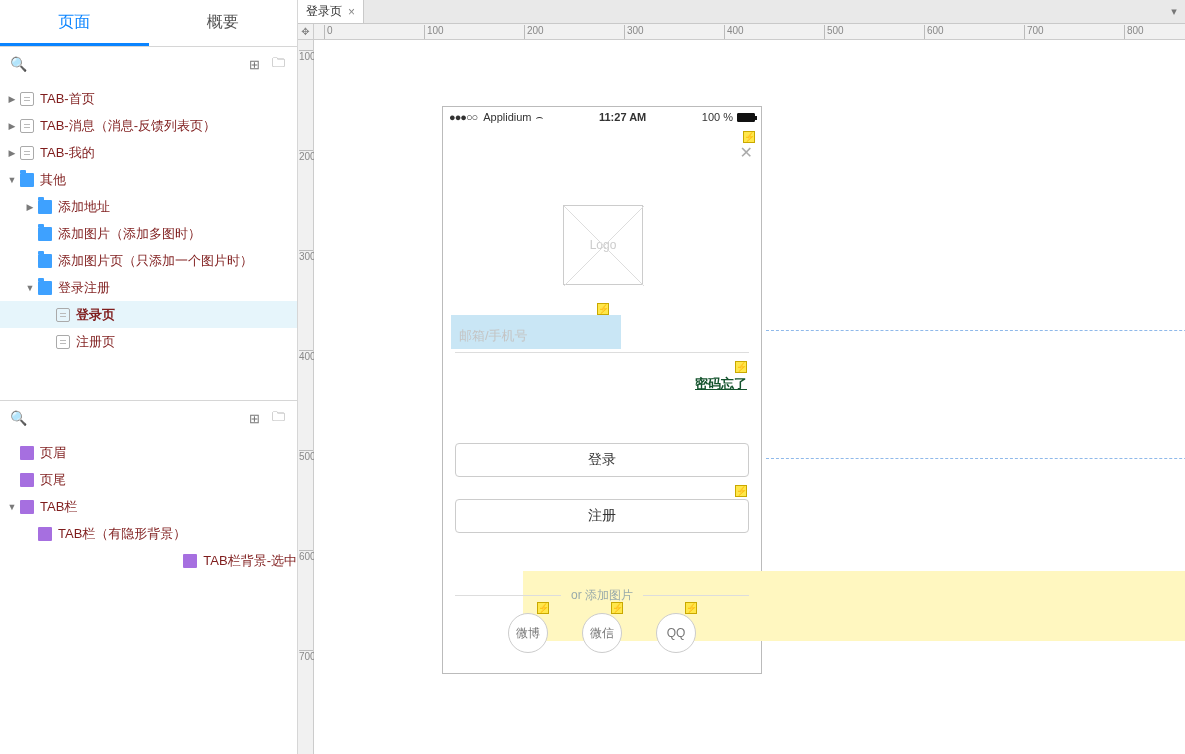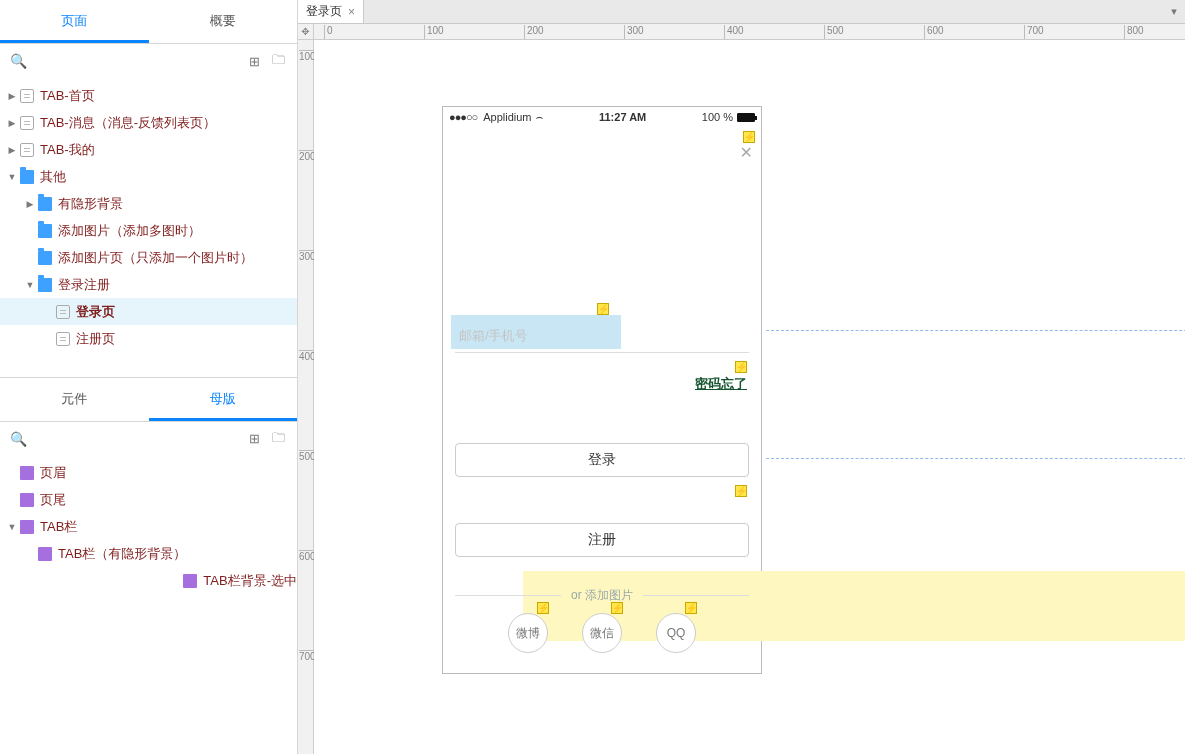--- a/index.html
+++ b/index.html
@@ -2,21 +2,21 @@
 <html><head>
 <meta charset="utf-8">
 <style>
   * { box-sizing: border-box; margin: 0; padding: 0; }
   body { font-family: "Helvetica Neue", Arial, sans-serif; font-size: 13px; color: #333; background: #fff; overflow: hidden; }
   .app { display: flex; height: 754px; width: 1185px; }
 
   
   .left-panel { width: 298px; border-right: 1px solid #d6d6d6; display: flex; flex-direction: column; }
   .tabs-row { display: flex; border-bottom: 1px solid #d6d6d6; }
-  .tabs-row .tab { flex: 1; text-align: center; padding: 12px 4px 10px; font-size: 13px; color: #555; cursor: pointer; font-family: Liberation Mono, monospace; }
+  .tabs-row .tab { flex: 1; text-align: center; padding: 12px 4px 10px; font-size: 16px; color: #555; cursor: pointer; font-family: Liberation Mono, monospace; }
   .tabs-row .tab.active { color: #0a84ff; border-bottom: 3px solid #0a84ff; }
   .search-row { display: flex; align-items: center; padding: 6px 10px; gap: 8px; }
   .search-row .mag { color: #aaa; font-size: 14px; }
   .search-row input { flex: 1; border: none; outline: none; font-size: 13px; background: transparent; }
   .search-row .ico { color: #777; font-size: 13px; cursor: pointer; padding: 0 2px; }
 
   .tree { flex: 1; overflow: auto; padding-top: 4px; }
   .tree-row { display: flex; align-items: center; height: 27px; padding-left: 6px; cursor: pointer; white-space: nowrap; }
   .tree-row.selected { background: #e6f5fb; }
   .tw { width: 12px; display: inline-flex; justify-content: center; color: #7a7a7a; font-size: 9px; }
@@ -71,21 +71,21 @@
   .input-row .ph { color: #c4c4c4; }
   .input-row.email { top: 212px; }
   .input-row.pwd { top: 258px; }
   .hiblock { position: absolute; top: 208px; left: 8px; width: 170px; height: 34px; background: #c9e6f5; z-index: 0; }
   .forgot { position: absolute; top: 268px; right: 14px; font-size: 13px; text-decoration: underline; font-weight: 600; color: #14532d; }
   .bolt.b2 { top: 196px; left: 154px; }
   .bolt.b3 { top: 254px; right: 14px; }
 
   .big-btn { position: absolute; left: 12px; right: 12px; height: 34px; border: 1px solid #ccc; border-radius: 4px; display: flex; align-items: center; justify-content: center; font-size: 14px; color: #333; background: #fff; }
   .big-btn.login { top: 336px; }
-  .big-btn.reg { top: 392px; margin-top: 24px; }
+  .big-btn.reg { top: 392px; }
   .bolt.b4 { top: 378px; right: 14px; }
 
   .yellowstrip { position: absolute; top: 464px; left: 80px; right: -480px; height: 70px; background: #fff7c0; }
 
   .orline { position: absolute; top: 480px; left: 12px; right: 12px; display: flex; align-items: center; gap: 10px; color: #9aa; font-size: 12px; }
   .orline .ln { flex: 1; height: 1px; background: #ddd; }
 
   .social-row { position: absolute; top: 506px; left: 0; right: 0; display: flex; justify-content: center; gap: 34px; }
   .social { width: 40px; height: 40px; border: 1px solid #ccc; border-radius: 50%; display: flex; align-items: center; justify-content: center; font-size: 12px; color: #777; position: relative; background: #fff; }
   .bolt.sb { top: -12px; right: -2px; }
@@ -129,21 +129,21 @@
           <span class="lbl">TAB-我的</span>
         </div>
         <div class="tree-row" style="padding-left: 6px;">
           <span class="tw">▼</span>
           <span class="pg-ico pg-folder"></span>
           <span class="lbl">其他</span>
         </div>
         <div class="tree-row" style="padding-left: 24px;">
           <span class="tw">▶</span>
           <span class="pg-ico pg-folder"></span>
-          <span class="lbl">有隐形背景</span>
+          <span class="lbl">添加地址</span>
         </div>
         <div class="tree-row" style="padding-left: 24px;">
           <span class="tw"></span>
           <span class="pg-ico pg-folder"></span>
           <span class="lbl">添加图片（添加多图时）</span>
         </div>
         <div class="tree-row" style="padding-left: 24px;">
           <span class="tw"></span>
           <span class="pg-ico pg-folder"></span>
           <span class="lbl">添加图片页（只添加一个图片时）</span>
@@ -159,24 +159,20 @@
           <span class="lbl bold">登录页</span>
         </div>
         <div class="tree-row" style="padding-left: 42px;">
           <span class="tw"></span>
           <span class="pg-ico pg-page"></span>
           <span class="lbl">注册页</span>
         </div>
       </div>
 
     <div class="midbar">
-      <div class="tabs-row">
-        <div class="tab">元件</div>
-        <div class="tab active">母版</div>
-      </div>
       <div class="search-row">
         <span class="mag">🔍</span>
         <input type="text" style="">
         <span class="ico">⊞</span>
         <span class="ico">🗀</span>
       </div>
     </div>
     <div class="tree bottom-tree" id="tree-masters">
         <div class="tree-row" style="padding-left: 6px;">
           <span class="tw"></span>
@@ -246,20 +242,27 @@
           <span class="sig">●●●○○</span>
           <span class="carrier">Applidium</span>
           <span class="wifi">⌢</span>
           <span class="time">11:27 AM</span>
           <span class="pct">100 %</span>
           <span class="bat"></span>
         </div>
         <span class="bolt b1">⚡</span>
         <span class="closex">✕</span>
 
+        <div class="logo-box">
+          <svg width="80" height="80">
+              <line x1="0" y1="0" x2="80" y2="80" stroke="#ddd"></line>
+              <line x1="80" y1="0" x2="0" y2="80" stroke="#ddd"></line>
+            </svg>
+          <span>Logo</span>
+        </div>
 
         <div class="hiblock"></div>
         <span class="bolt b2">⚡</span>
         <div class="input-row email">
           <span class="ph">邮箱/手机号</span>
         </div>
         <span class="bolt b3">⚡</span>
         <span class="forgot">密码忘了</span>
 
         <div class="big-btn login">登录</div>

